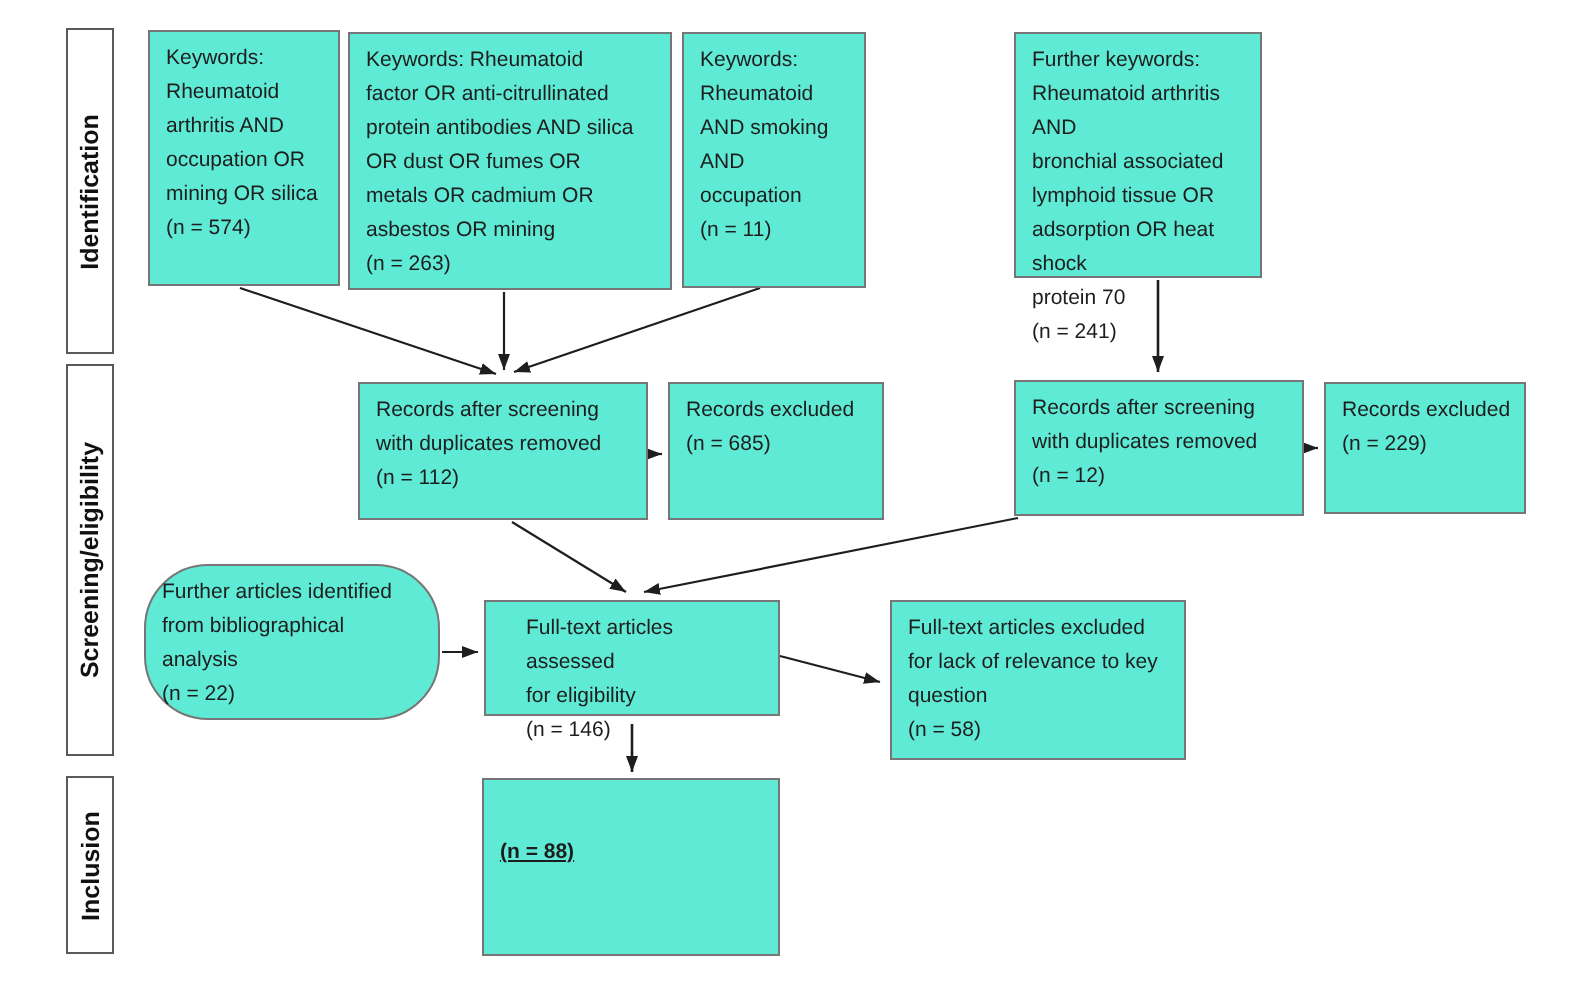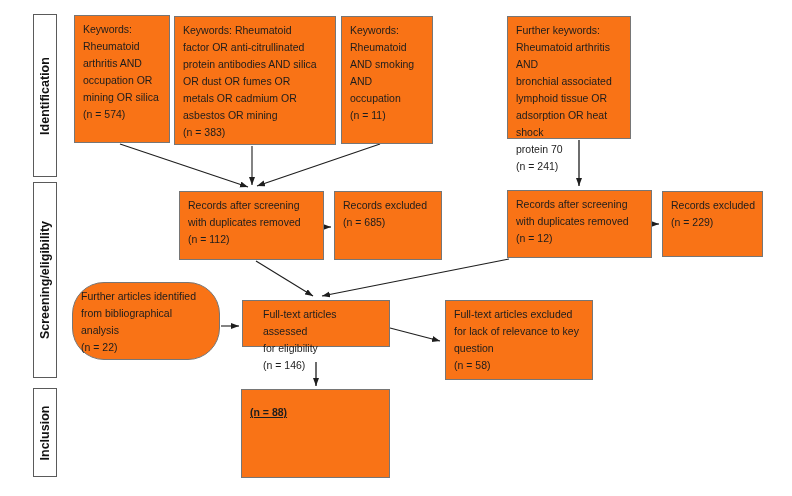--- a/index.html
+++ b/index.html
@@ -7,21 +7,21 @@
     position:relative;
     width:792px;height:496px;
     background:#ffffff;
     font-family:"Liberation Sans",sans-serif;
     overflow:hidden;
   }
   .arrows{position:absolute;left:0;top:0;width:792px;height:496px;pointer-events:none;}
   .box{
     position:absolute;
     border:1px solid #767676;
-    background:#f97316;
+    background:#5eead4;
     box-sizing:border-box;
     padding:5px 6px 4px 8px;
     font-size:10.5px;
     line-height:17px;
     color:#1d1d1d;
   }
   .box .txt{white-space:pre-line;}
   .stage{
     position:absolute;
     border:1.5px solid #5a5a5a;
@@ -29,21 +29,21 @@
     box-sizing:border-box;
     display:flex;align-items:center;justify-content:center;
   }
   .stage-label{
     transform:rotate(-90deg);
     white-space:nowrap;
     font-weight:bold;
     font-size:12.5px;
     color:#111111;
   }
-  .count-bold{font-weight:bold;margin-top:9px;white-space:pre-line;text-decoration:underline;}
+  .count-bold{font-weight:bold;margin-top:23px;white-space:pre-line;text-decoration:underline;}
 </style>
 </head>
 <body>
 
 <div class="canvas">
 
   <svg class="arrows" viewBox="0 0 792 496" xmlns="http://www.w3.org/2000/svg">
     <defs>
       <marker id="ah" markerWidth="9" markerHeight="7" refX="8" refY="3" orient="auto" markerUnits="userSpaceOnUse">
         <path d="M0,0 L8,3 L0,6 Z" fill="#1e1e1e"></path>
@@ -80,21 +80,21 @@
 mining OR silica
 (n = 574)</span>
   </div>
   <div class="box" style="left:174px;top:16px;width:162px;height:129px;">
     <span class="txt">Keywords: Rheumatoid
 factor OR anti-citrullinated
 protein antibodies AND silica
 OR dust OR fumes OR
 metals OR cadmium OR
 asbestos OR mining
-(n = 383)</span>
+(n = 263)</span>
   </div>
   <div class="box" style="left:341px;top:16px;width:92px;height:128px;">
     <span class="txt">Keywords:
 Rheumatoid
 AND smoking
 AND
 occupation
 (n = 11)</span>
   </div>
   <div class="box" style="left:507px;top:16px;width:124px;height:123px;">
@@ -125,21 +125,21 @@
     <span class="txt">Records excluded
 (n = 229)</span>
   </div>
 
   <div class="box" style="left:72px;top:282px;width:148px;height:78px;border-radius:32px;">
     <span class="txt">Further articles identified
 from bibliographical
 analysis
 (n = 22)</span>
   </div>
-  <div class="box" style="left:242px;top:300px;width:148px;height:47px;padding-left:20px;">
+  <div class="box" style="left:242px;top:300px;width:148px;height:58px;padding-left:20px;">
     <span class="txt">Full-text articles assessed
 for eligibility
 (n = 146)</span>
   </div>
   <div class="box" style="left:445px;top:300px;width:148px;height:80px;">
     <span class="txt">Full-text articles excluded
 for lack of relevance to key
 question
 (n = 58)</span>
   </div>

